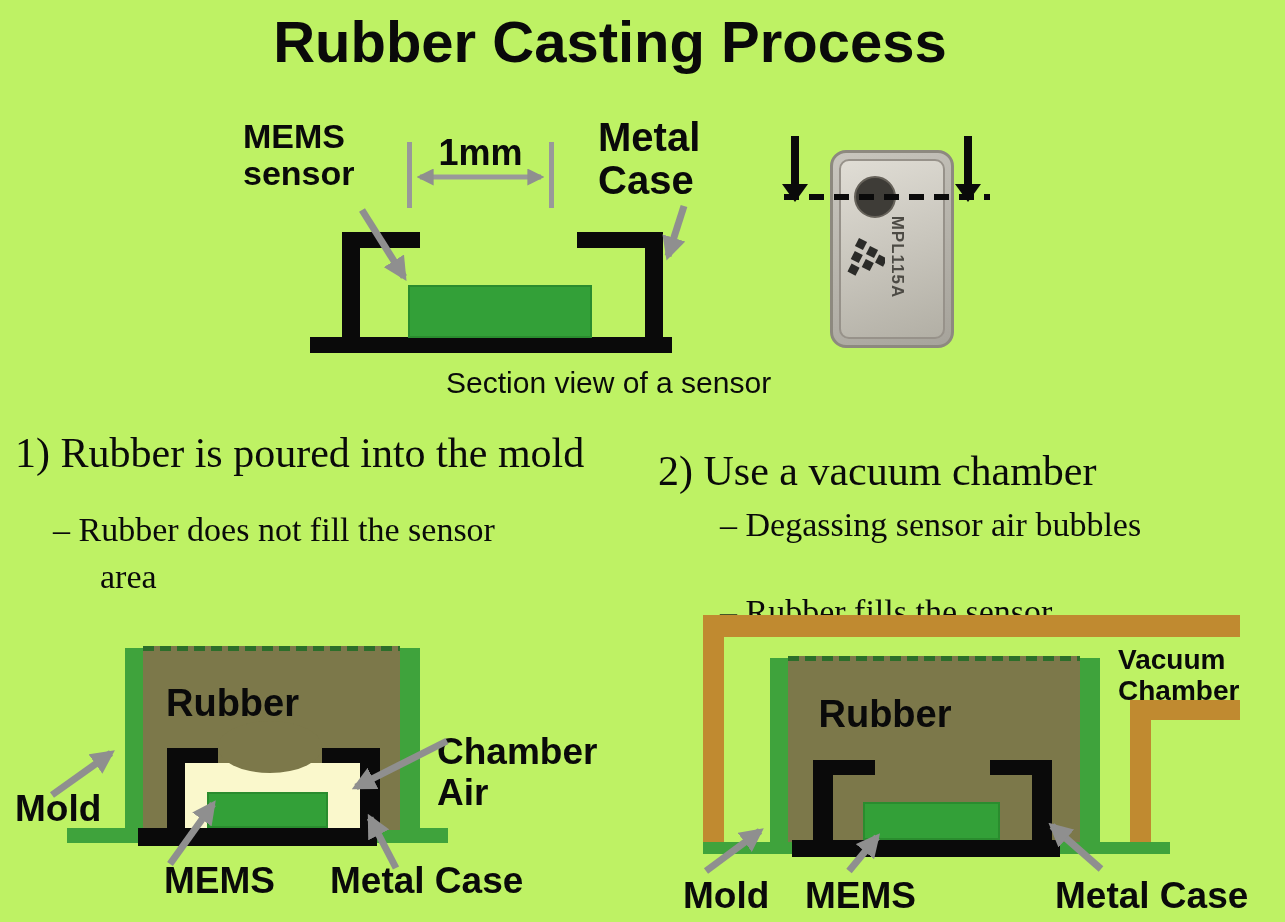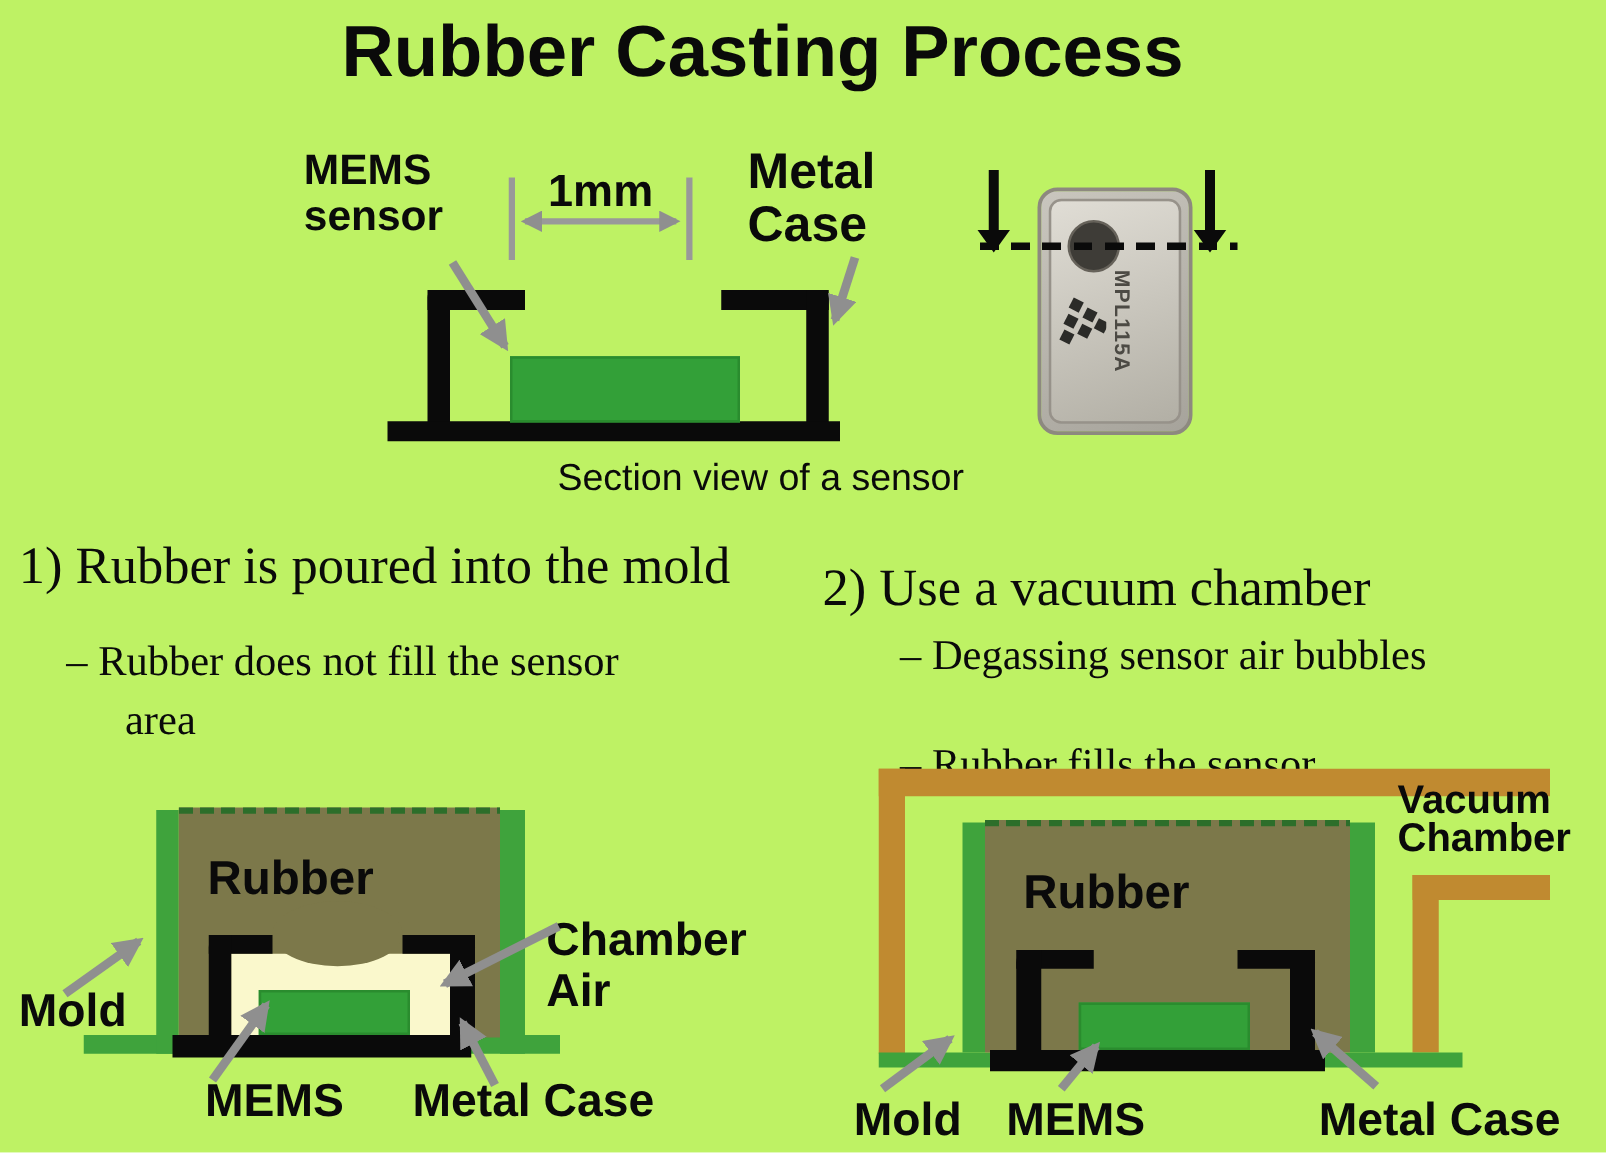--- a/index.html
+++ b/index.html
@@ -121,21 +121,21 @@
   <div class="olive" style="left:788px;top:656px;width:292px;height:186px;"></div>
   <div class="dashline" style="left:788px;top:656px;width:292px;"></div>
   <div class="blk" style="left:813px;top:760px;width:62px;height:15px;border-top-left-radius:10px;"></div>
   <div class="blk" style="left:813px;top:760px;width:20px;height:80px;"></div>
   <div class="blk" style="left:990px;top:760px;width:62px;height:15px;border-top-right-radius:10px;"></div>
   <div class="blk" style="left:1032px;top:760px;width:20px;height:80px;"></div>
   <div class="blk" style="left:792px;top:840px;width:268px;height:17px;"></div>
   <div class="memsblock" style="left:863px;top:802px;width:137px;height:38px;"></div>
 
   <div class="lbl" style="left:800px;top:694px;width:170px;text-align:center;font-size:38px;">Rubber</div>
-  <div class="lbl" style="left:1118px;top:624px;font-size:32px;line-height:31px;">Vacuum
+  <div class="lbl" style="left:1118px;top:644px;font-size:28px;line-height:31px;">Vacuum
 Chamber</div>
   <div class="lbl" style="left:683px;top:876px;font-size:37px;">Mold</div>
   <div class="lbl" style="left:805px;top:876px;font-size:37px;">MEMS</div>
   <div class="lbl" style="left:1055px;top:876px;font-size:37px;">Metal Case</div>
 
   <svg class="overlay" width="1285" height="922" viewBox="0 0 1285 922">
     <defs>
       <marker id="ah" viewBox="0 0 10 10" refX="8" refY="5" markerWidth="3.4" markerHeight="3.4" orient="auto-start-reverse">
         <path d="M0,0 L10,5 L0,10 z" fill="#8f8f8f"></path>
       </marker>

